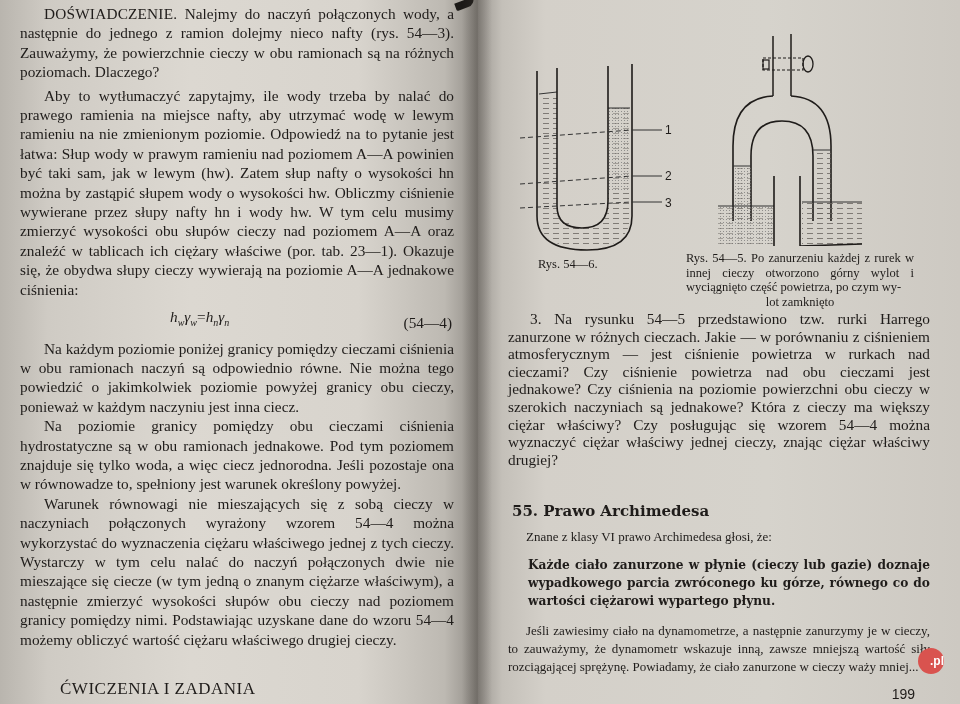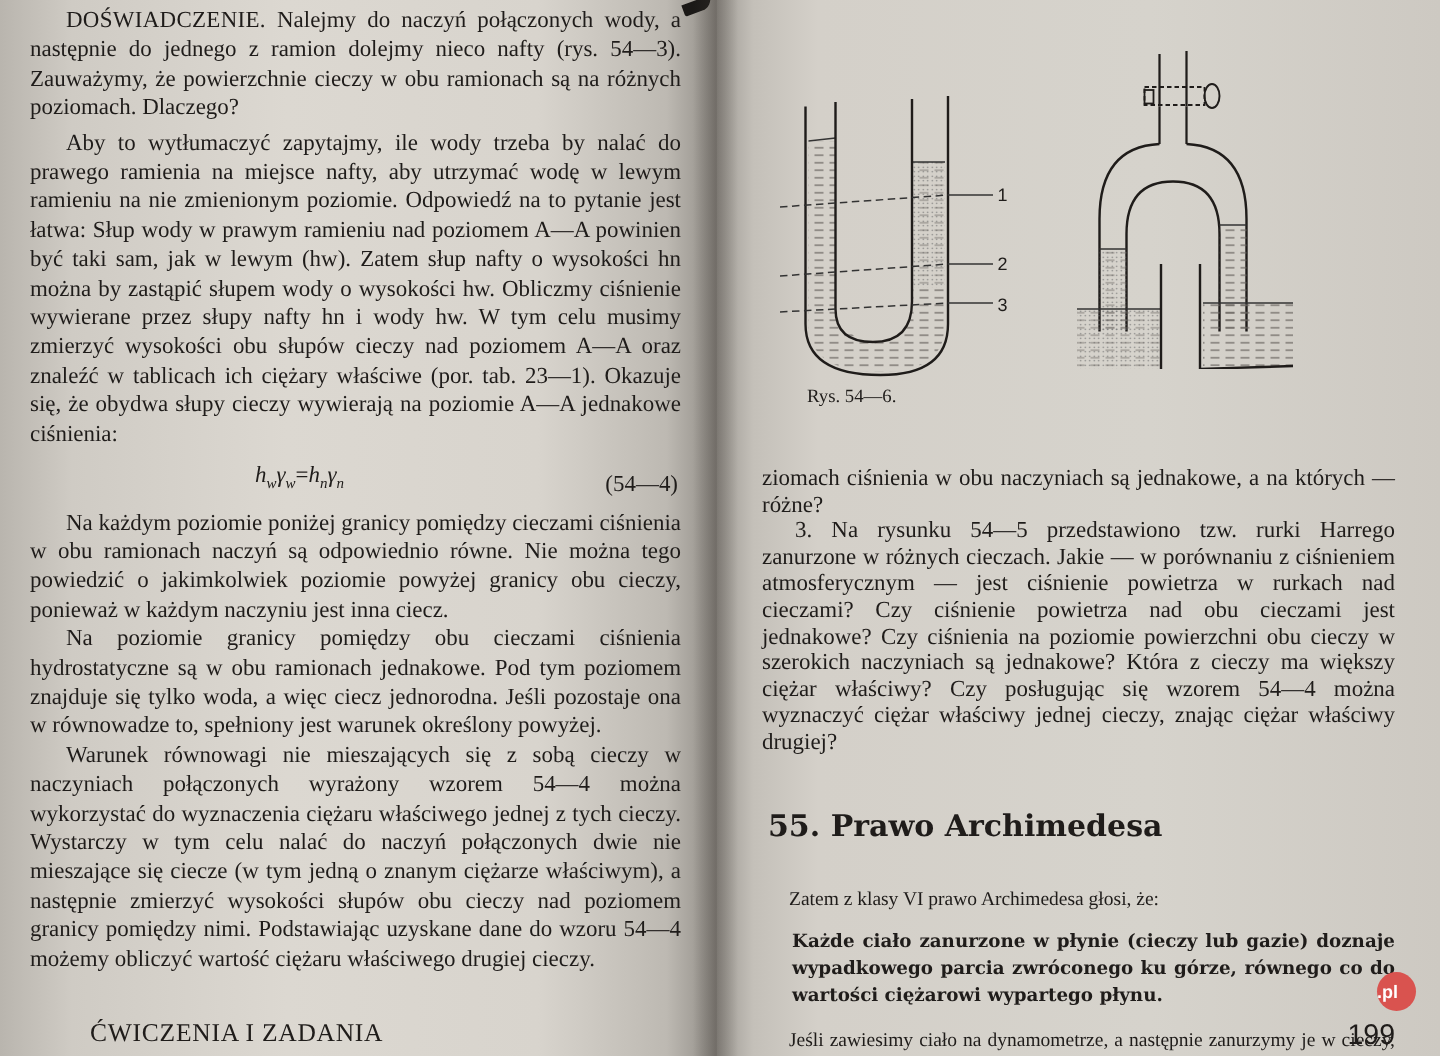--- a/index.html
+++ b/index.html
@@ -63,46 +63,46 @@
       position: absolute; left: 178px; top: 251px; width: 228px;
       font-size: 12.5px; line-height: 14.5px; text-align: justify;
     }
     .cap-54-5 .last { text-align: center; }
     .rp {
       font-size: 15.3px; line-height: 17.6px; text-align: justify;
     }
     .rp .indent { text-indent: 22px; }
     .h55 {
       font-family: "DejaVu Serif", serif; font-weight: bold;
-      font-size: 20px; margin: 34px 0 28px 4px;
+      font-size: 15px; margin: 34px 0 8px 4px;
     }
     .small {
       font-size: 13px; line-height: 18px; text-align: justify;
     }
     .law {
       font-family: "DejaVu Serif", serif; font-weight: bold;
       font-size: 12.2px; line-height: 18px; margin: 10px 0 0 20px; text-align: justify;
     }
     .page-number {
-      position: absolute; right: 30px; bottom: 2px; font-size: 19px;
+      position: absolute; right: 45px; bottom: 2px; font-size: 14px;
       font-family: "Liberation Sans", sans-serif;
     }
     .watermark {
       position: absolute; right: 32px; bottom: 18px;
       font-family: "Liberation Sans", sans-serif; font-weight: bold;
       font-size: 24px; color: rgba(255,255,255,0.88);
       text-shadow: 0 0 2px rgba(0,0,0,0.3);
       letter-spacing: 0.5px;
     }
     .watermark-badge {
       position: absolute; right: 16px; bottom: 30px;
       width: 26px; height: 26px; border-radius: 50%;
       background: #d9534f; color: #fff;
       font-family: "Liberation Sans", sans-serif; font-weight: bold;
-      font-size: 12px; line-height: 26px; text-align: left;
+      font-size: 12px; line-height: 26px; text-align: right;
     }
   </style>
 </head>
 <body>
 
 <div class="spread">
 
   <div class="page page-left">
     <div class="lp">
       <p class="indent">
@@ -196,29 +196,32 @@
 
         <rect x="2" y="180" width="56" height="40" fill="url(#dots2)"></rect>
         <rect x="2" y="180" width="56" height="40" fill="url(#hatch2)" opacity="0.6"></rect>
         <line x1="2" y1="180" x2="58" y2="180" stroke="#333" stroke-width="1"></line>
         <path d="M58,150 L58,222 L2,222" fill="none" stroke="#1f1c1a" stroke-width="1.6"></path>
 
         <rect x="86" y="176" width="60" height="42" fill="url(#hatch2)"></rect>
         <line x1="86" y1="176" x2="146" y2="176" stroke="#333" stroke-width="1"></line>
         <path d="M84,150 L84,220 L146,218" fill="none" stroke="#1f1c1a" stroke-width="1.6"></path>
       </svg>
+      <div class="cap-54-5">
+        <div>Rys. 54—5. Po zanurzeniu każdej z rurek w innej cieczy otworzono górny wylot i wyciągnięto część powietrza, po czym wy-</div>
+        <div class="last">lot zamknięto</div>
+      </div>
     </div>
 
     <div class="rp">
-      <p>ziomach ciśnienia w obu naczyniach są jednakowe, a na których — różne?</p>
       <p class="indent">3. Na rysunku 54—5 przedstawiono tzw. rurki Harrego zanurzone w różnych cieczach. Jakie — w porównaniu z ciśnieniem atmosferycznym — jest ciśnienie powietrza w rurkach nad cieczami? Czy ciśnienie powietrza nad obu cieczami jest jednakowe? Czy ciśnienia na poziomie powierzchni obu cieczy w szerokich naczyniach są jednakowe? Która z cieczy ma większy ciężar właściwy? Czy posługując się wzorem 54—4 można wyznaczyć ciężar właściwy jednej cieczy, znając ciężar właściwy drugiej?</p>
     </div>
 
     <div class="h55">55. Prawo Archimedesa</div>
-    <p class="small" style="text-indent:18px">Zatem z klasy VI prawo Archimedesa głosi, że:</p>
+    <p class="small" style="text-indent:18px">Znane z klasy VI prawo Archimedesa głosi, że:</p>
     <p class="law">Każde ciało zanurzone w płynie (cieczy lub gazie) doznaje wypadkowego parcia zwróconego ku górze, równego co do wartości ciężarowi wypartego płynu.</p>
     <p class="small" style="text-indent:18px; margin-top:12px">Jeśli zawiesimy ciało na dynamometrze, a następnie zanurzymy je w cieczy, to zauważymy, że dynamometr wskazuje inną, zawsze mniejszą wartość siły rozciągającej sprężynę. Powiadamy, że ciało zanurzone w cieczy waży mniej...</p>
 
     <div class="page-number">199</div>
     <div class="watermark-badge">.pl</div>
   </div>
 
   <div class="gutter-shadow"></div>
 </div>
 

